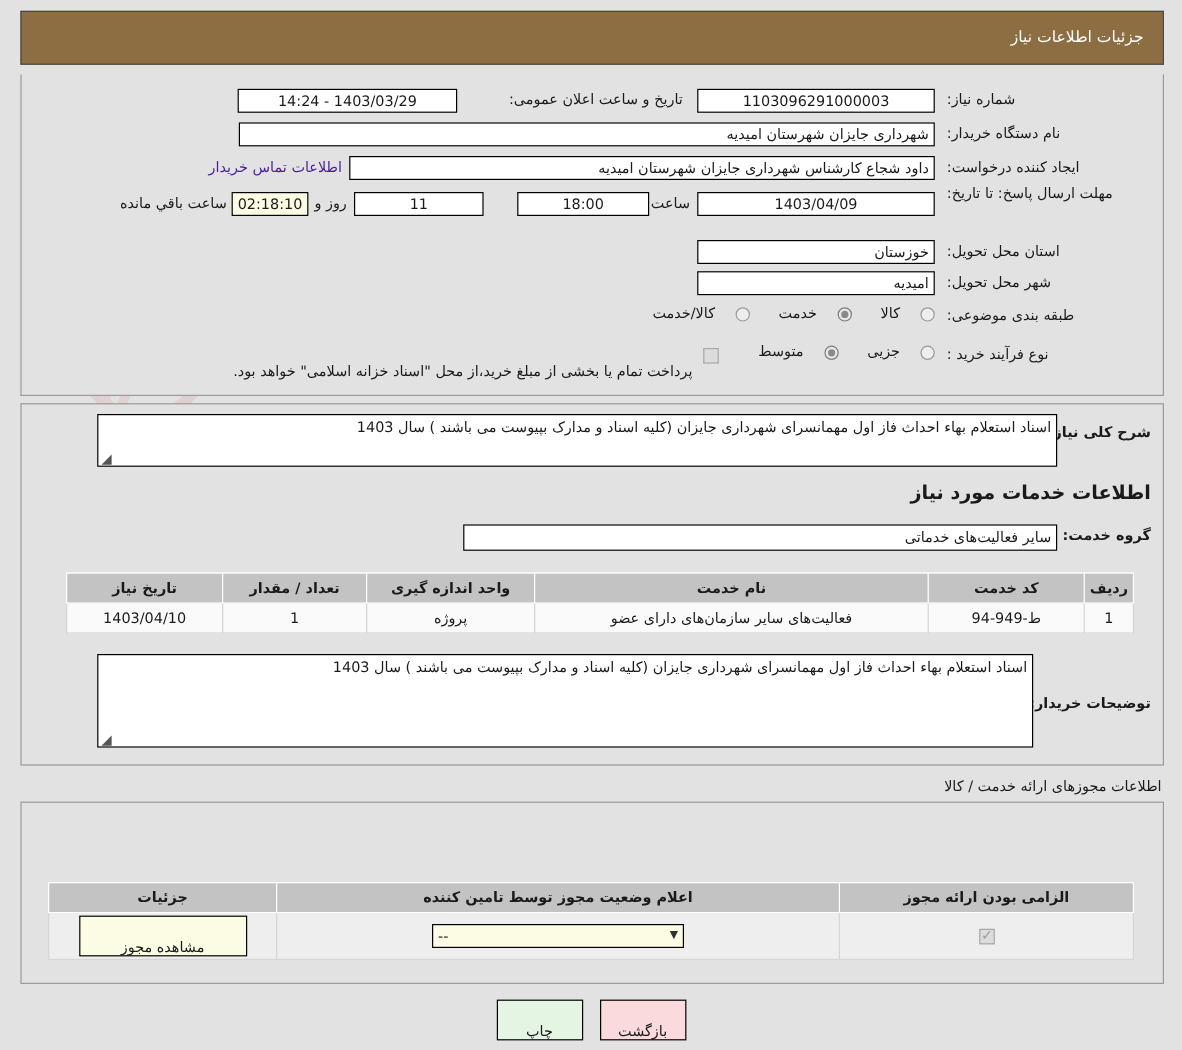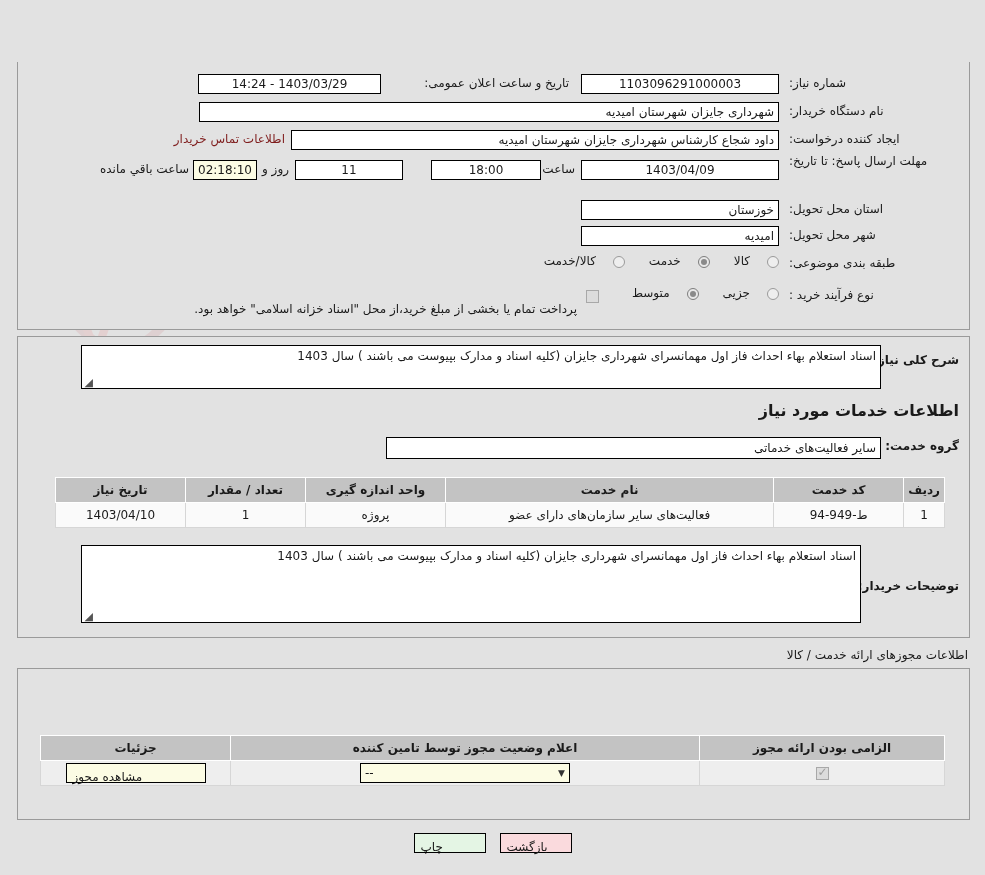--- a/index.html
+++ b/index.html
@@ -48,21 +48,21 @@
 
   .fld {
     background: #ffffff; border: 1px solid #000000;
     height: 20px; line-height: 18px; font-size: 12px;
     padding: 0 4px; color: #1a1a1a; overflow: hidden; white-space: nowrap;
   }
   .fld.center { text-align: center; }
   .fld.right  { text-align: right; }
   .fld.cream  { background: #fcfce4; }
 
-  .link { color: #7f1d1d; font-size: 12px; cursor: pointer; white-space: nowrap; }
+  .link { color: #4c1d95; font-size: 12px; cursor: pointer; white-space: nowrap; }
 
   
   .radio {
     display: inline-block; width: 12px; height: 12px; border-radius: 50%;
     border: 1px solid #9a9a9a; background: #eeeeee; vertical-align: middle;
     position: relative;
   }
   .radio.on { border-color: #7d7d7d; background:#e8e8e8; }
   .radio.on::after {
     content: ""; position: absolute; left: 2px; top: 2px;
@@ -108,39 +108,42 @@
   
   .sel {
     background:#fcfce4; border:1px solid #000; height:20px; line-height:18px;
     font-size:12px; display:flex; align-items:center;
     justify-content:space-between; padding: 0 4px; color:#1a1a1a;
   }
   .sel .caret { font-size:9px; color:#333; }
 
   .btn {
     border:1px solid #000; height:20px; line-height:18px; font-size:12px;
-    text-align:left; color:#1a1a1a; cursor:pointer; padding: 4px 6px;
+    text-align:center; color:#1a1a1a; cursor:pointer; padding: 16px 6px;
   }
   .btn-cream { background:#fcfce4; }
   .btn-green { background:#e4f5e4; }
   .btn-pink  { background:#fadadd; }
 </style>
 </head>
 <body>
 
 <div class="page">
 
   <div class="watermark">
     <svg class="wm-shield" width="130" height="150" viewBox="0 0 130 150">
       <path d="M65 6 L122 30 L122 80 C122 112 96 134 65 146 C34 134 8 112 8 80 L8 30 Z" fill="none" stroke="#d8a9ac" stroke-width="9"></path>
     </svg>
     <div class="wm-v">V</div>
     <div class="wm-text">AriaTender.net</div>
   </div>
 
+  <div class="header-bar">
+    <span class="header-title">جزئیات اطلاعات نیاز</span>
+  </div>
 
   <div class="panel panel-top">
 
     <div style="position:absolute; right:10px; top:14px; width:170px; text-align:left;">شماره نیاز:</div>
     <div class="fld center" style="position:absolute; right:190px; top:12px; width:198px;">1103096291000003</div>
 
     <div style="position:absolute; right:400px; top:14px;">تاریخ و ساعت اعلان عمومی:</div>
     <div class="fld center" style="position:absolute; right:588px; top:12px; width:183px;">1403/03/29 - 14:24</div>
 
     <div style="position:absolute; right:10px; top:42px; width:170px; text-align:left;">نام دستگاه خریدار:</div>

